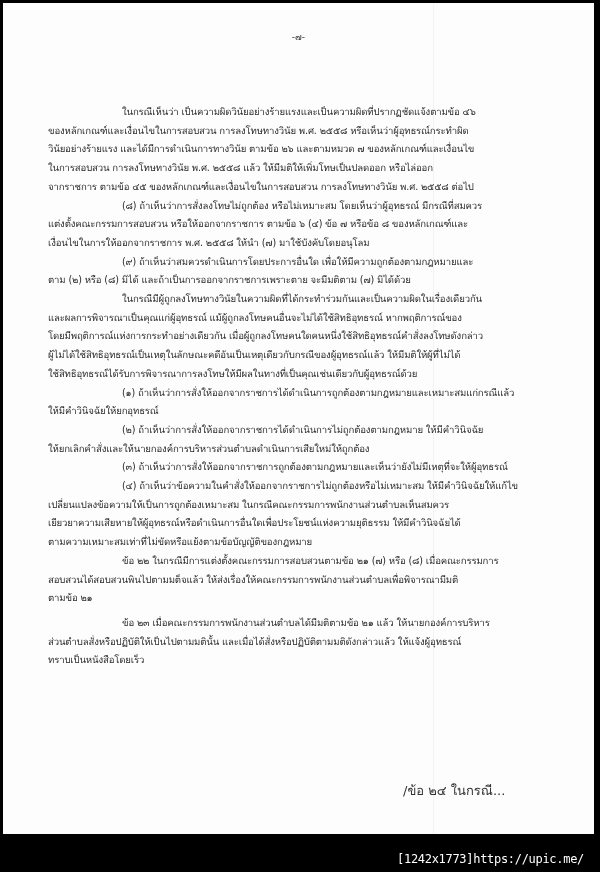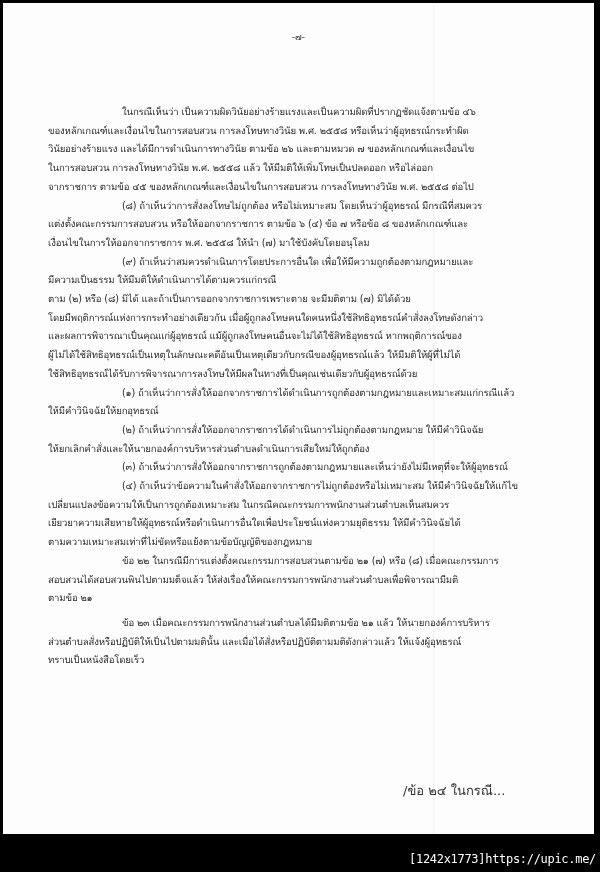--- a/index.html
+++ b/index.html
@@ -29,21 +29,21 @@
       font-size: 13px; color: #333;
     }
     .scan-line {
       position: absolute; left: 430px; top: 0; width: 1px; height: 831px;
       background: rgba(0,0,0,0.04);
     }
     .footer-bar {
       position: absolute; left: 0; bottom: 0; width: 600px; height: 36px; background: #000;
     }
     .watermark {
-      position: absolute; right: 4px; bottom: 6px;
+      position: absolute; right: 16px; bottom: 6px;
       font-family: "DejaVu Sans Mono", monospace; font-size: 12px; color: #fff; letter-spacing: -0.3px;
     }
   </style>
 </head>
 <body>
 
 <div class="page">
   <div class="scan-line"></div>
   <div class="page-num">-๗-</div>
 
@@ -58,30 +58,30 @@
     </div>
 
     <div class="p">
       <span class="ln indent-a">(๘) ถ้าเห็นว่าการสั่งลงโทษไม่ถูกต้อง หรือไม่เหมาะสม โดยเห็นว่าผู้อุทธรณ์ มีกรณีที่สมควร</span>
       <span class="ln">แต่งตั้งคณะกรรมการสอบสวน หรือให้ออกจากราชการ ตามข้อ ๖ (๔) ข้อ ๗ หรือข้อ ๘ ของหลักเกณฑ์และ</span>
       <span class="ln">เงื่อนไขในการให้ออกจากราชการ พ.ศ. ๒๕๕๘ ให้นำ (๗) มาใช้บังคับโดยอนุโลม</span>
     </div>
 
     <div class="p">
       <span class="ln indent-a">(๙) ถ้าเห็นว่าสมควรดำเนินการโดยประการอื่นใด เพื่อให้มีความถูกต้องตามกฎหมายและ</span>
-      <span class="ln">มีความเป็นธรรม ให้มีมติให้ดำเนินการได้ตามควรแก่กรณี</span>
     </div>
 
     <div class="p">
       <span class="ln">ตาม (๒) หรือ (๘) มิได้ และถ้าเป็นการออกจากราชการเพราะตาย จะมีมติตาม (๗) มิได้ด้วย</span>
     </div>
 
     <div class="p">
+      <span class="ln indent-a">ในกรณีมีผู้ถูกลงโทษทางวินัยในความผิดที่ได้กระทำร่วมกันและเป็นความผิดในเรื่องเดียวกัน</span>
+      <span class="ln">และผลการพิจารณาเป็นคุณแก่ผู้อุทธรณ์ แม้ผู้ถูกลงโทษคนอื่นจะไม่ได้ใช้สิทธิอุทธรณ์ หากพฤติการณ์ของ</span>
       <span class="ln">โดยมีพฤติการณ์แห่งการกระทำอย่างเดียวกัน เมื่อผู้ถูกลงโทษคนใดคนหนึ่งใช้สิทธิอุทธรณ์คำสั่งลงโทษดังกล่าว</span>
-      <span class="ln">และผลการพิจารณาเป็นคุณแก่ผู้อุทธรณ์ แม้ผู้ถูกลงโทษคนอื่นจะไม่ได้ใช้สิทธิอุทธรณ์ หากพฤติการณ์ของ</span>
       <span class="ln">ผู้ไม่ได้ใช้สิทธิอุทธรณ์เป็นเหตุในลักษณะคดีอันเป็นเหตุเดียวกับกรณีของผู้อุทธรณ์แล้ว ให้มีมติให้ผู้ที่ไม่ได้</span>
       <span class="ln">ใช้สิทธิอุทธรณ์ได้รับการพิจารณาการลงโทษให้มีผลในทางที่เป็นคุณเช่นเดียวกับผู้อุทธรณ์ด้วย</span>
     </div>
 
 
     <div class="p">
       <span class="ln indent-c">(๑) ถ้าเห็นว่าการสั่งให้ออกจากราชการได้ดำเนินการถูกต้องตามกฎหมายและเหมาะสมแก่กรณีแล้ว</span>
       <span class="ln">ให้มีคำวินิจฉัยให้ยกอุทธรณ์</span>
     </div>
 

